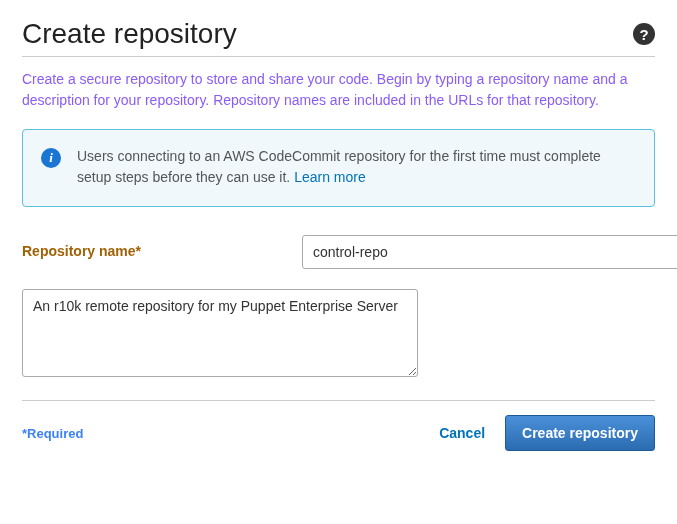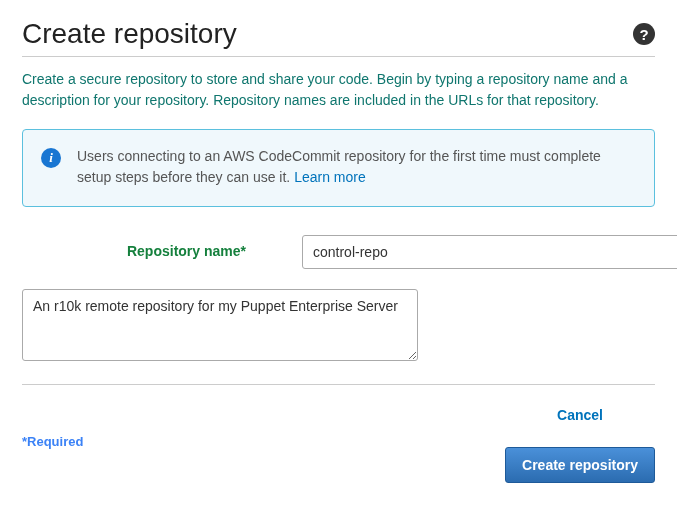--- a/index.html
+++ b/index.html
@@ -37,21 +37,21 @@
       background: #333;
       color: #fff;
       font-weight: bold;
       font-size: 15px;
       display: flex;
       align-items: center;
       justify-content: center;
       cursor: pointer;
     }
     .intro-text {
-      color: #0f766e;
+      color: #8b5cf6;
       line-height: 1.5;
       margin-bottom: 18px;
     }
     .info-box {
       border: 1px solid #5bc0de;
       background: #f0f8fc;
       border-radius: 4px;
       padding: 16px 18px 18px 18px;
       display: flex;
       gap: 16px;
@@ -94,44 +94,44 @@
     .form-area {
       margin-bottom: 20px;
     }
     .form-row {
       display: flex;
       align-items: flex-start;
       margin-bottom: 20px;
     }
     .form-label {
       width: 240px;
-      text-align: right;
-      font-weight: bold;
-      color: #15803d;
+      text-align: left;
+      font-weight: bold;
+      color: #a16207;
       padding-right: 16px;
       padding-top: 8px;
     }
     .form-control {
       flex: 1;
     }
     .text-input {
       width: 100%;
       max-width: 396px;
       padding: 8px 10px;
       font-size: 14px;
       border: 1px solid #aaa;
       border-radius: 3px;
       color: #333;
       background: #fff;
       margin-left: 40px;
     }
     .textarea-input {
       width: 100%;
       max-width: 396px;
-      height: 72px;
+      height: 88px;
       padding: 8px 10px;
       font-size: 14px;
       border: 1px solid #aaa;
       border-radius: 3px;
       color: #333;
       background: #fff;
       resize: both;
       font-family: inherit;
     }
     .footer-row {
@@ -143,21 +143,20 @@
     }
     .required-note {
       color: #3b82f6;
       font-size: 13px;
       font-weight: bold;
     }
     .button-group {
       display: flex;
       gap: 16px;
       align-items: center;
-      flex-direction: column;
     }
     .btn-cancel {
       color: #0073bb;
       font-weight: bold;
       background: none;
       border: none;
       font-size: 14px;
       cursor: pointer;
       padding: 8px 4px;
     }

